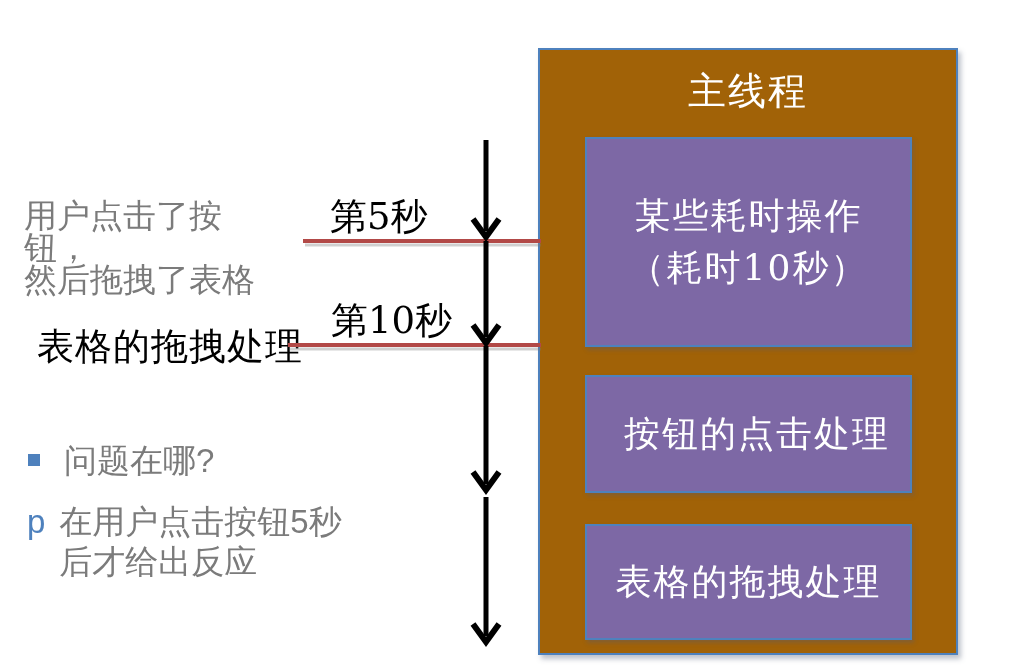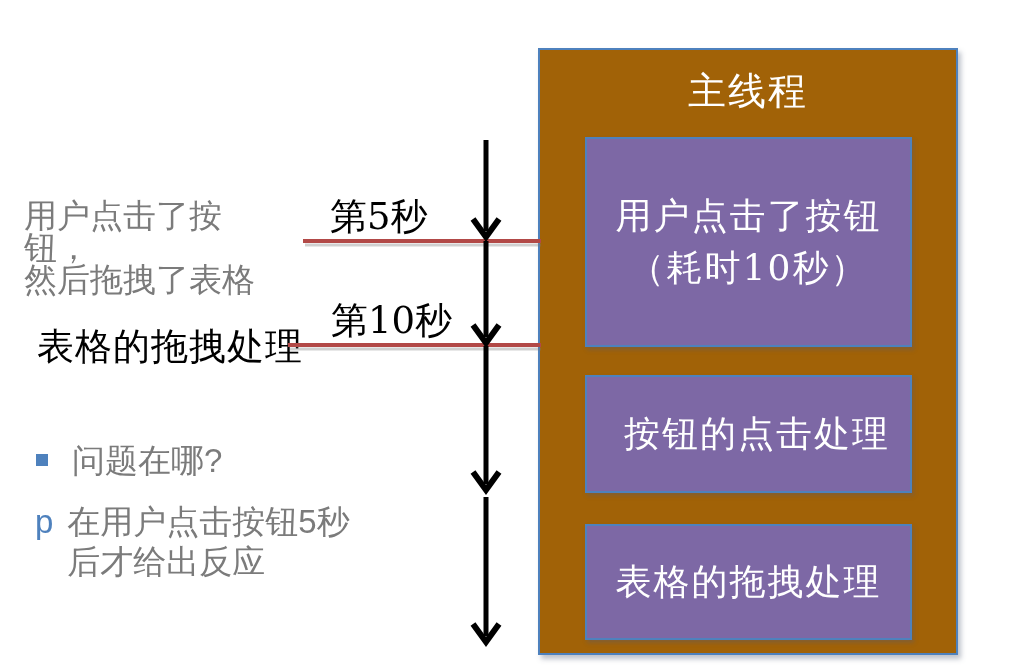--- a/index.html
+++ b/index.html
@@ -11,21 +11,21 @@
   .note-top{
     position:absolute;left:24px;top:200px;width:260px;
     color:#7b7b7b;font-size:33px;line-height:32px;letter-spacing:0px;
     font-family:"Liberation Sans","DejaVu Sans",sans-serif;
   }
   .note-mid{
     position:absolute;left:37px;top:327px;
     color:#000000;font-size:37px;line-height:40px;letter-spacing:1px;
     font-family:"DejaVu Serif","Liberation Serif",serif;
   }
-  .bullet{position:absolute;color:#7b7b7b;font-size:33px;line-height:40px;margin-left:8px;}
+  .bullet{position:absolute;color:#7b7b7b;font-size:33px;line-height:40px;}
   .bullet .text{display:inline-block;vertical-align:top;}
   .bullet1{left:28px;top:441px;}
   .bullet1 .sq{
     display:inline-block;width:12px;height:12px;background:#4e81bd;
     margin-right:24px;margin-bottom:6px;
   }
   .bullet2{left:27px;top:502px;}
   .bullet2 .pmark{
     color:#4e81bd;font-size:33px;margin-right:14px;display:inline-block;
     vertical-align:top;
@@ -87,21 +87,21 @@
       <span style="display:block;">在用户点击按钮5秒</span>
       <span style="display:block;">后才给出反应</span>
     </span>
   </div>
 
   <div class="main-thread">
     <div class="mt-title">主线程</div>
 
     <div class="task-box task1">
       <div class="task-lines">
-        <div>用户点击了按钮</div>
+        <div>某些耗时操作</div>
         <div>（耗时10秒）</div>
       </div>
     </div>
 
     <div class="task-box task2">
       <div class="task-lines">
         <div>按钮的点击处理</div>
 
       </div>
     </div>

